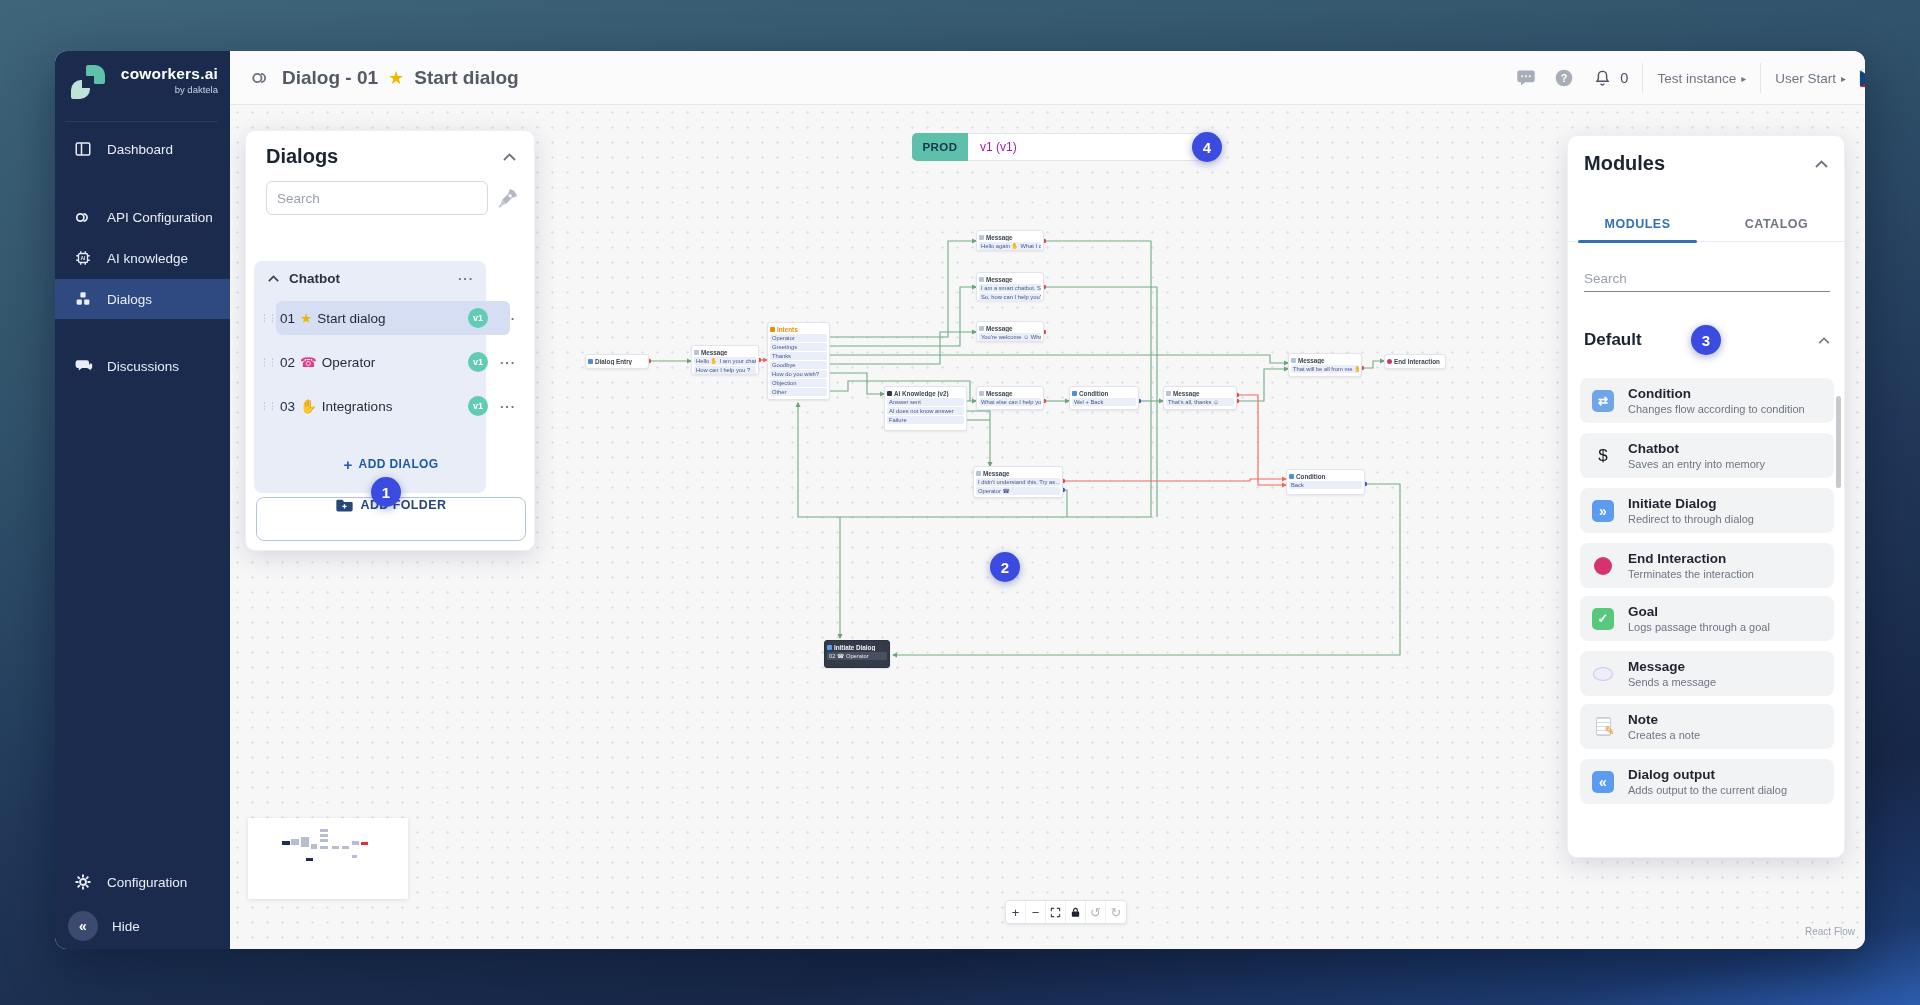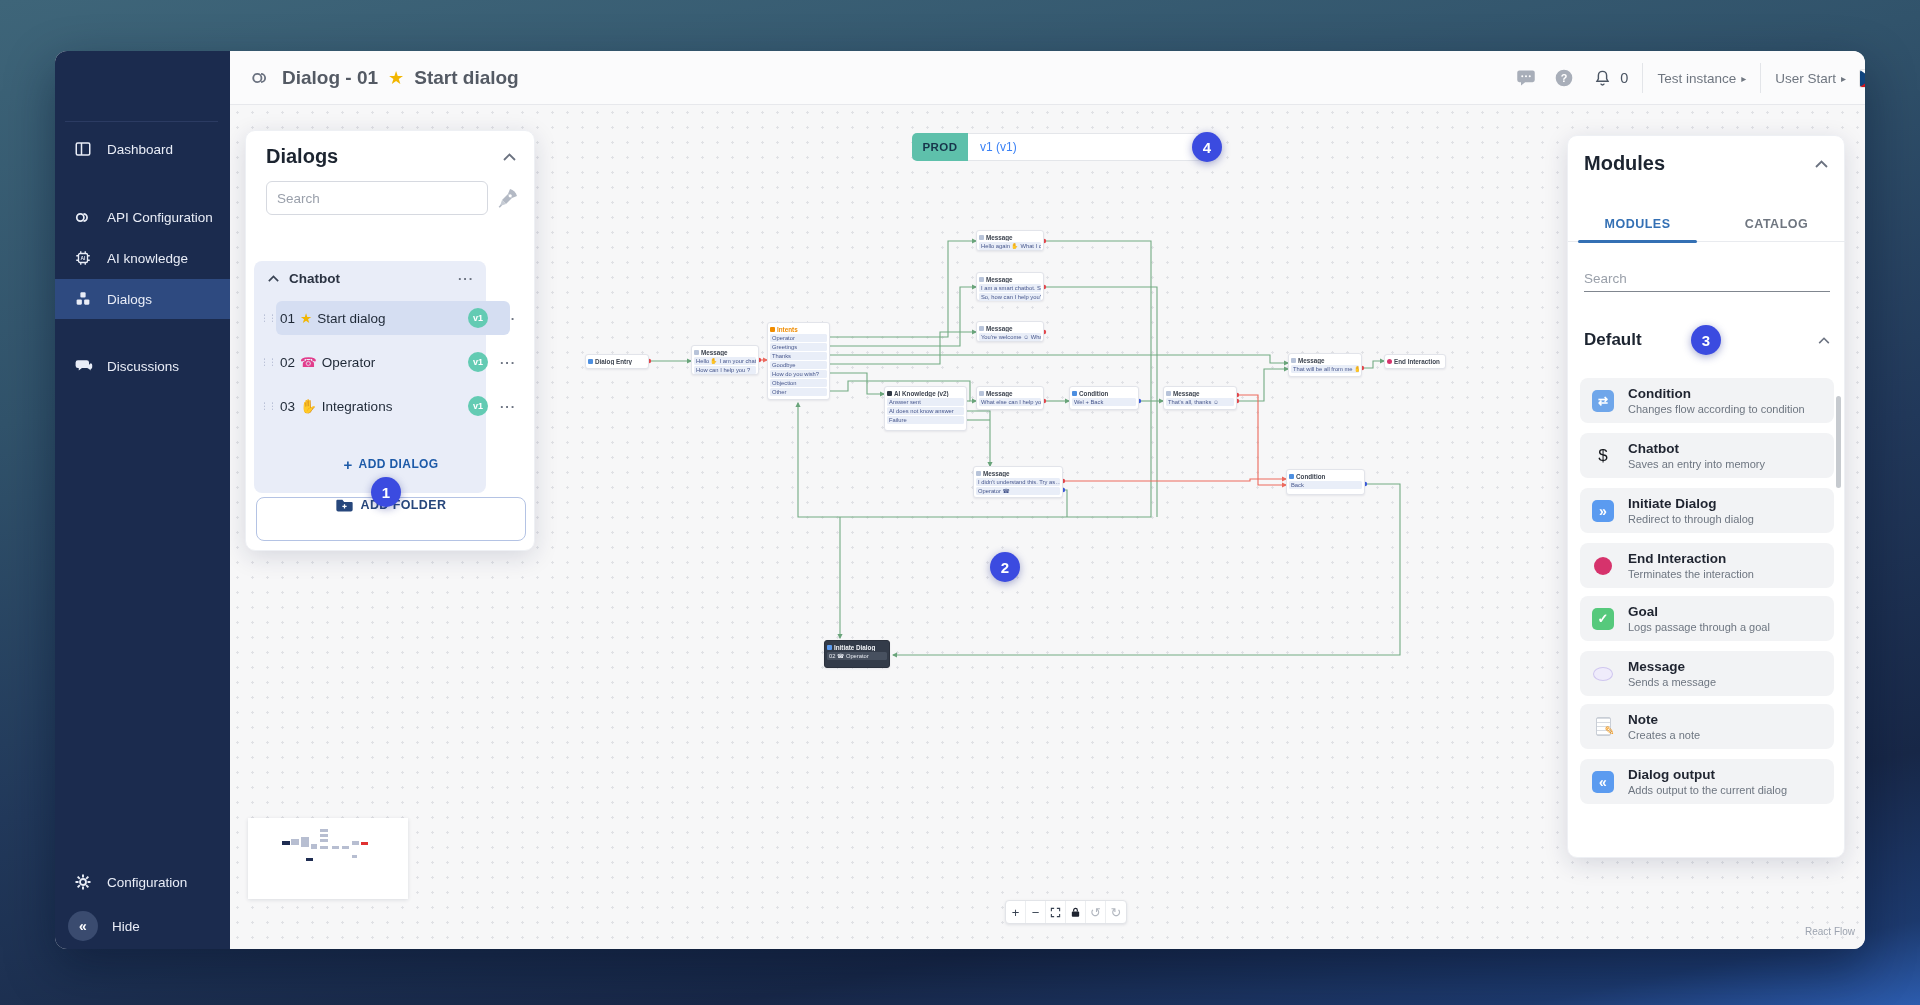--- a/index.html
+++ b/index.html
@@ -59,21 +59,21 @@
     color:#46568c; font-size:5.8px; white-space:nowrap; overflow:hidden; }
   .fl-node.dark { background:#333b49; border-color:#2b313d; }
   .fl-node.dark .fl-head { color:#f2f4f8; }
   .fl-node.dark .fl-row { background:#47505f; color:#e8ebf2; }
 
   
   .prod-tag { position:absolute; left:857px; top:82px; width:56px; height:28px; background:#5ec0ab; border-radius:5px 0 0 5px;
     display:flex; align-items:center; justify-content:center; font-size:11.5px; font-weight:bold; color:#17344a; letter-spacing:.5px; z-index:4; }
   .prod-pill { position:absolute; left:913px; top:82px; width:250px; height:28px; background:#ffffff; border:1px solid #e4e6ea;
     border-left:none; border-radius:0 14px 14px 0; display:flex; align-items:center; padding-left:12px;
-    font-size:12px; color:#3b82f6; z-index:4; cursor:pointer; }
+    font-size:12px; color:#a21caf; z-index:4; cursor:pointer; }
 
   
   .num-badge { position:absolute; width:30px; height:30px; border-radius:50%; background:#3b4be0; color:#fff;
     font-size:15px; font-weight:bold; display:flex; align-items:center; justify-content:center;
     box-shadow:0 2px 8px rgba(30,40,140,.4); z-index:9; }
 
   
   .minimap { position:absolute; left:193px; top:767px; width:160px; height:81px; background:#ffffff;
     box-shadow:0 1px 4px rgba(20,30,60,.12); z-index:4; }
   .mm-block { position:absolute; background:#b7bed1; }
@@ -378,20 +378,31 @@
         </svg>
       </div>
       <div class="ctrl-btn dim">↺</div>
       <div class="ctrl-btn dim">↻</div>
     </div>
 
     <div class="rf-attr">React Flow</div>
   </div>
 
   <div class="sidebar">
+    <div class="brand">
+      <div class="brand-logo">
+        <div class="q1"></div>
+          <div class="q2"></div>
+          <div class="q3"></div>
+      </div>
+      <div class="brand-text">
+        <div class="brand-name">coworkers.ai</div>
+        <div class="brand-by">by daktela</div>
+      </div>
+    </div>
     <div class="side-div"></div>
 
     <div class="nav-item" style="top:78px">
       <span class="nav-icon">
         <svg width="18" height="18" viewBox="0 0 24 24" fill="none" stroke="#e9edf7" stroke-width="2">
             <rect x="3" y="4" width="18" height="16" rx="2"></rect>
             <line x1="10" y1="4" x2="10" y2="20"></line>
           </svg>
       </span>
       <span class="nav-label">Dashboard</span>

